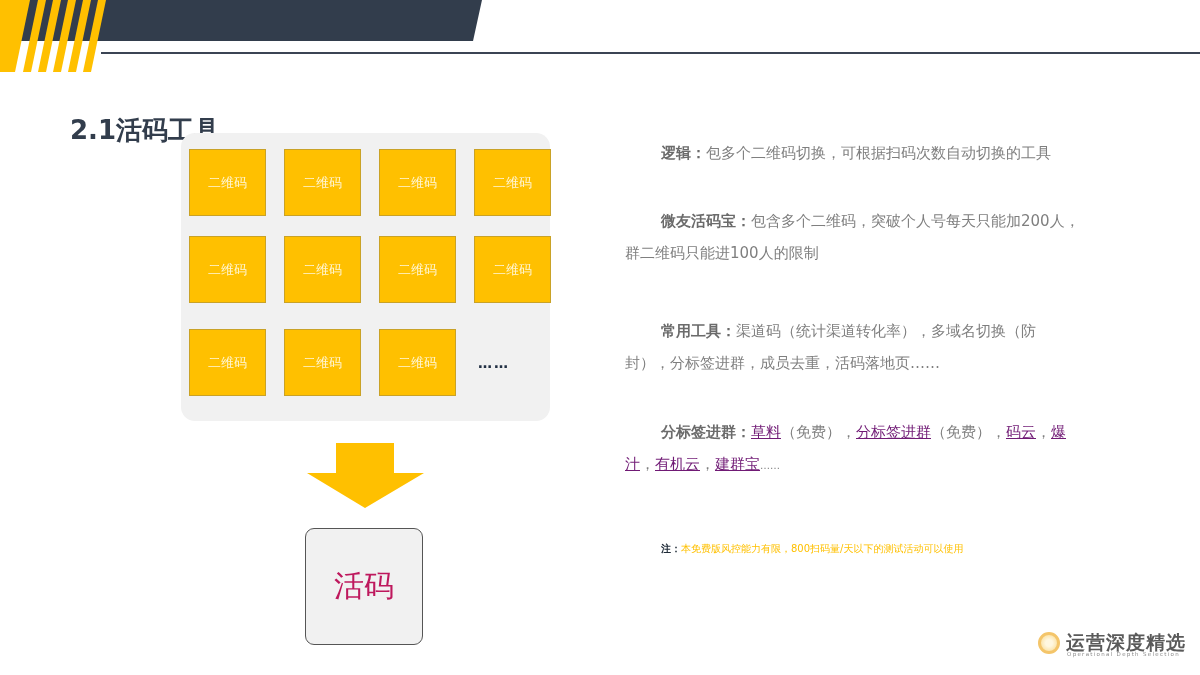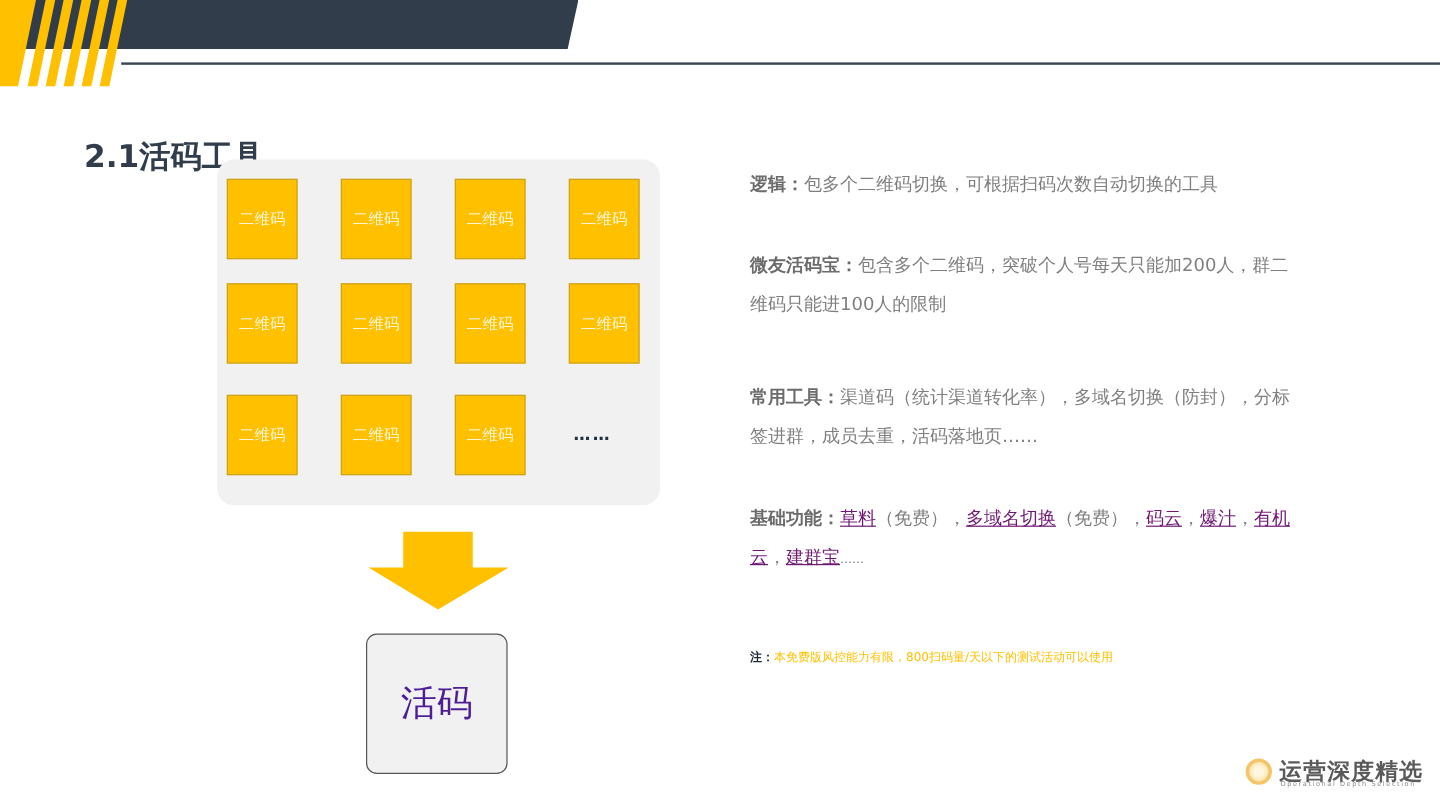--- a/index.html
+++ b/index.html
@@ -25,48 +25,48 @@
     left:70px; top:74px; font-size:26px; font-weight:bold; color:#323d4c;
     letter-spacing:0px; white-space:nowrap;margin-top:39px;
   }
 
   
   #qr-panel {
     left:181px; top:133px; width:369px; height:288px;
     background:#f1f1f1; border-radius:14px;
   }
   .tile {
-    position:absolute; width:59px; height:67px;
+    position:absolute; width:77px; height:67px;
     background:#ffc000; border:1px solid #c9a227;
     box-sizing:border-box;
     display:flex; align-items:center; justify-content:center;
     color:#fff6d6; font-size:13px; white-space:nowrap;
   }
   #more-dots {
     left:478px; top:355px; font-size:14px; color:#223044; letter-spacing:2px; font-weight:bold;
   }
 
   
   #down-arrow { left:306px; top:443px; width:120px; height:66px; }
 
   
   #result-box {
     left:305px; top:528px; width:118px; height:117px;
     background:#f1f1f1; border:1.5px solid #555; border-radius:9px;
     box-sizing:border-box;
     display:flex; align-items:center; justify-content:center;
-    color:#4c1d95; font-size:30px;
+    color:#be185d; font-size:30px;
   }
 
   
   .para {
     position:absolute; left:625px; width:460px;
     font-size:15px; line-height:32px; color:#7f7f7f;
   }
-  .para .lbl { font-weight:bold; color:#6b6b6b; }
+  .para .lbl { font-weight:bold; color:#6b6b6b;margin-left:36px; }
   .link { color:#701a75; text-decoration:underline; }
   .note { font-size:10px; line-height:20px; color:#ffc000; }
   .note .lbl { color:#1f2b38; font-weight:bold; }
 
   
   #logo { left:1038px; top:630px; width:150px; height:30px; }
   #logo-mark {
     position:absolute; left:0; top:2px; width:22px; height:22px; border-radius:50%;
     border:3px solid #f4c56a; box-sizing:border-box;
     background: radial-gradient(circle, #fff7e0 30%, #f8d88a 100%);
@@ -122,21 +122,21 @@
 
 <div class="para" style="top:205px; width:455px">
   <span class="lbl">微友活码宝：</span><span>包含多个二维码，突破个人号每天只能加200人，群二维码只能进100人的限制</span>
 </div>
 
 <div class="para" style="top:315px; width:450px">
   <span class="lbl">常用工具：</span><span>渠道码（统计渠道转化率），多域名切换（防封），分标签进群，成员去重，活码落地页……</span>
 </div>
 
 <div class="para" style="top:416px; width:450px">
-  <span class="lbl">基础功能：</span><a class="link">草料</a><span>（免费）</span><span>，</span><a class="link">多域名切换</a><span>（免费）</span><span>，</span><a class="link">码云</a><span>，</span><a class="link">爆汁</a><span>，</span><a class="link">有机云</a><span>，</span><a class="link">建群宝</a><span style="font-size:10px">……</span>
+  <span class="lbl">分标签进群：</span><a class="link">草料</a><span>（免费）</span><span>，</span><a class="link">分标签进群</a><span>（免费）</span><span>，</span><a class="link">码云</a><span>，</span><a class="link">爆汁</a><span>，</span><a class="link">有机云</a><span>，</span><a class="link">建群宝</a><span style="font-size:10px">……</span>
 </div>
 
 <div class="para note" style="top:539px">
   <span class="lbl">注：</span><span>本免费版风控能力有限，800扫码量/天以下的测试活动可以使用</span>
 </div>
 
 <div class="abs" id="logo">
   <div id="logo-mark"></div>
   <div id="logo-text">运营深度精选</div>
   <div id="logo-sub">Operational Depth Selection</div>

